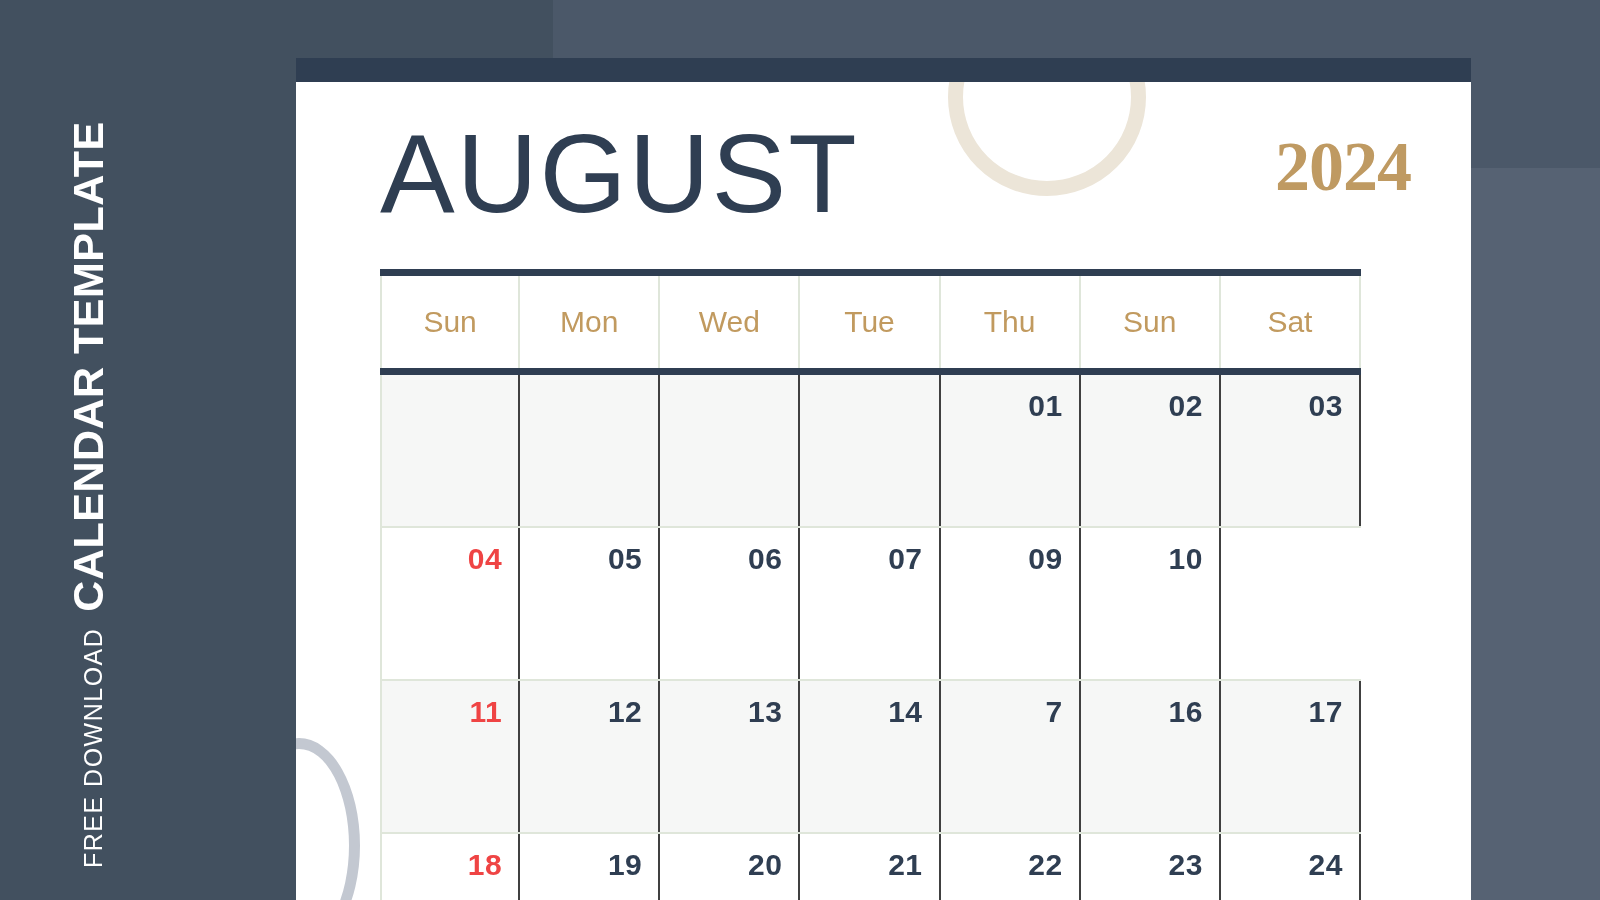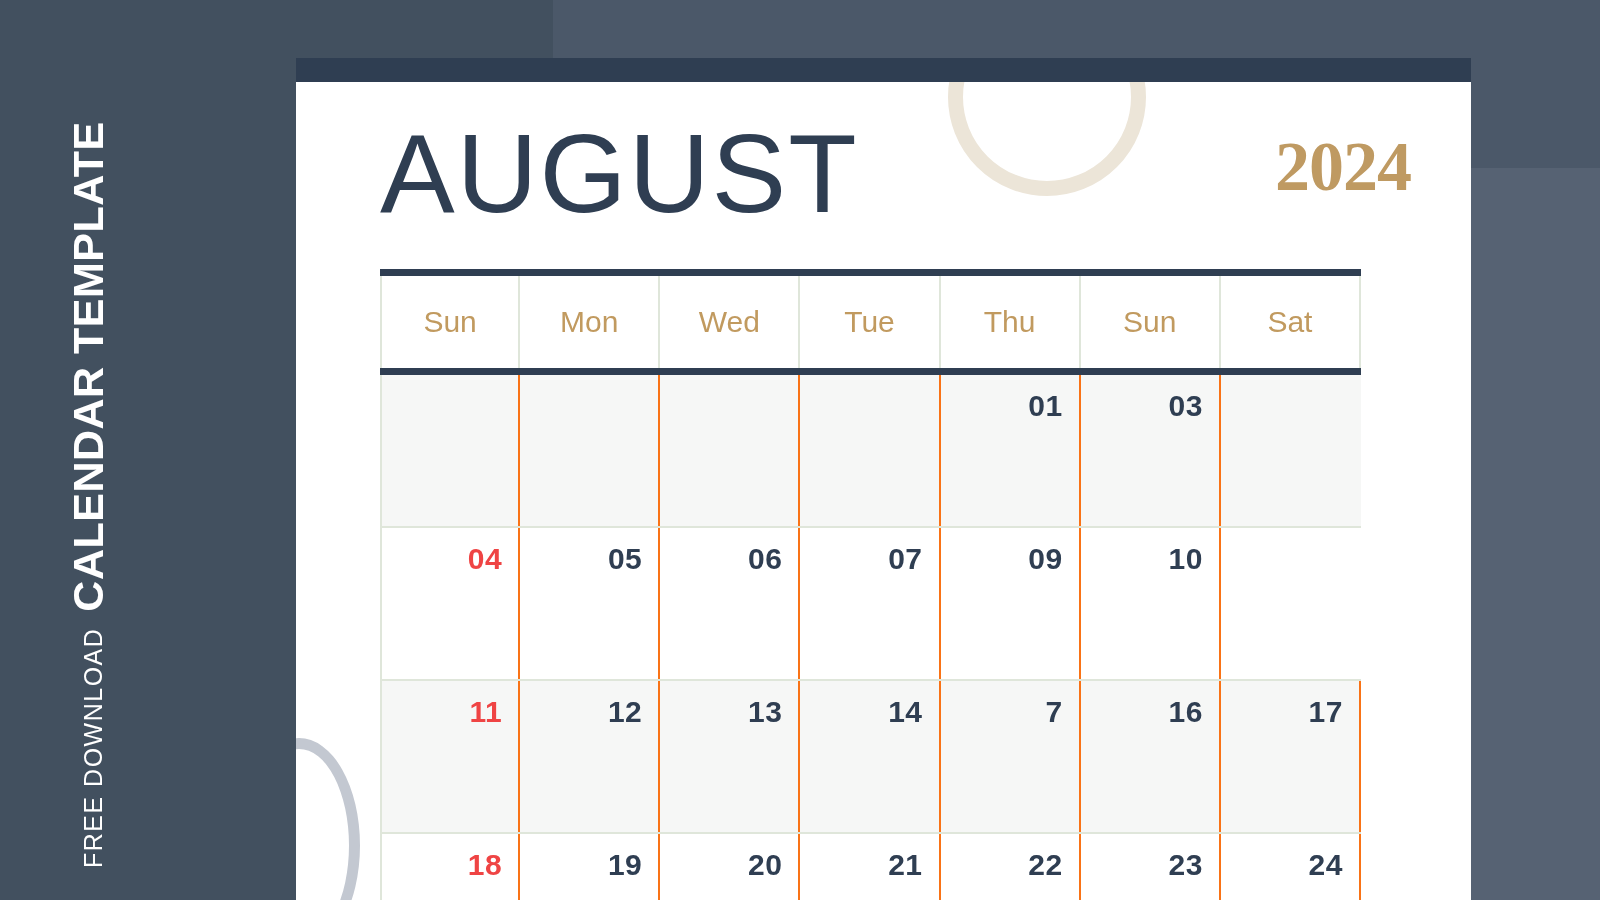--- a/index.html
+++ b/index.html
@@ -130,21 +130,21 @@
   .week {
     display:grid;
     grid-template-columns:repeat(7, 1fr);
     height:153px;
     border-bottom:2px solid #dfe6da;
   }
   .week.shaded { background:#f6f7f6; }
 
   .day {
     position:relative;
-    border-right:2px solid #f97316;
+    border-right:2px solid #404040;
     padding:16px 16px 0 0;
     text-align:right;
   }
   .day:first-child { border-left:2px solid #dfe6da; }
 
   .daynum {
     font-size:30px;
     font-weight:700;
     color:#2f3e52;
     line-height:1;
@@ -220,20 +220,21 @@
           <div class="wd">Sat</div>
         </div>
       <div class="rule"></div>
       <div class="weeks" id="weeks">
           <div class="week shaded">
             <div class="day"><span class="daynum sunday empty"></span></div>
             <div class="day"><span class="daynum empty"></span></div>
             <div class="day"><span class="daynum empty"></span></div>
             <div class="day"><span class="daynum empty"></span></div>
             <div class="day"><span class="daynum">01</span></div>
+            <div class="day"><span class="daynum">02</span></div>
             <div class="day"><span class="daynum">03</span></div>
           </div>
           <div class="week">
             <div class="day"><span class="daynum sunday">04</span></div>
             <div class="day"><span class="daynum">05</span></div>
             <div class="day"><span class="daynum">06</span></div>
             <div class="day"><span class="daynum">07</span></div>
             <div class="day"><span class="daynum">09</span></div>
             <div class="day"><span class="daynum">10</span></div>
           </div>

